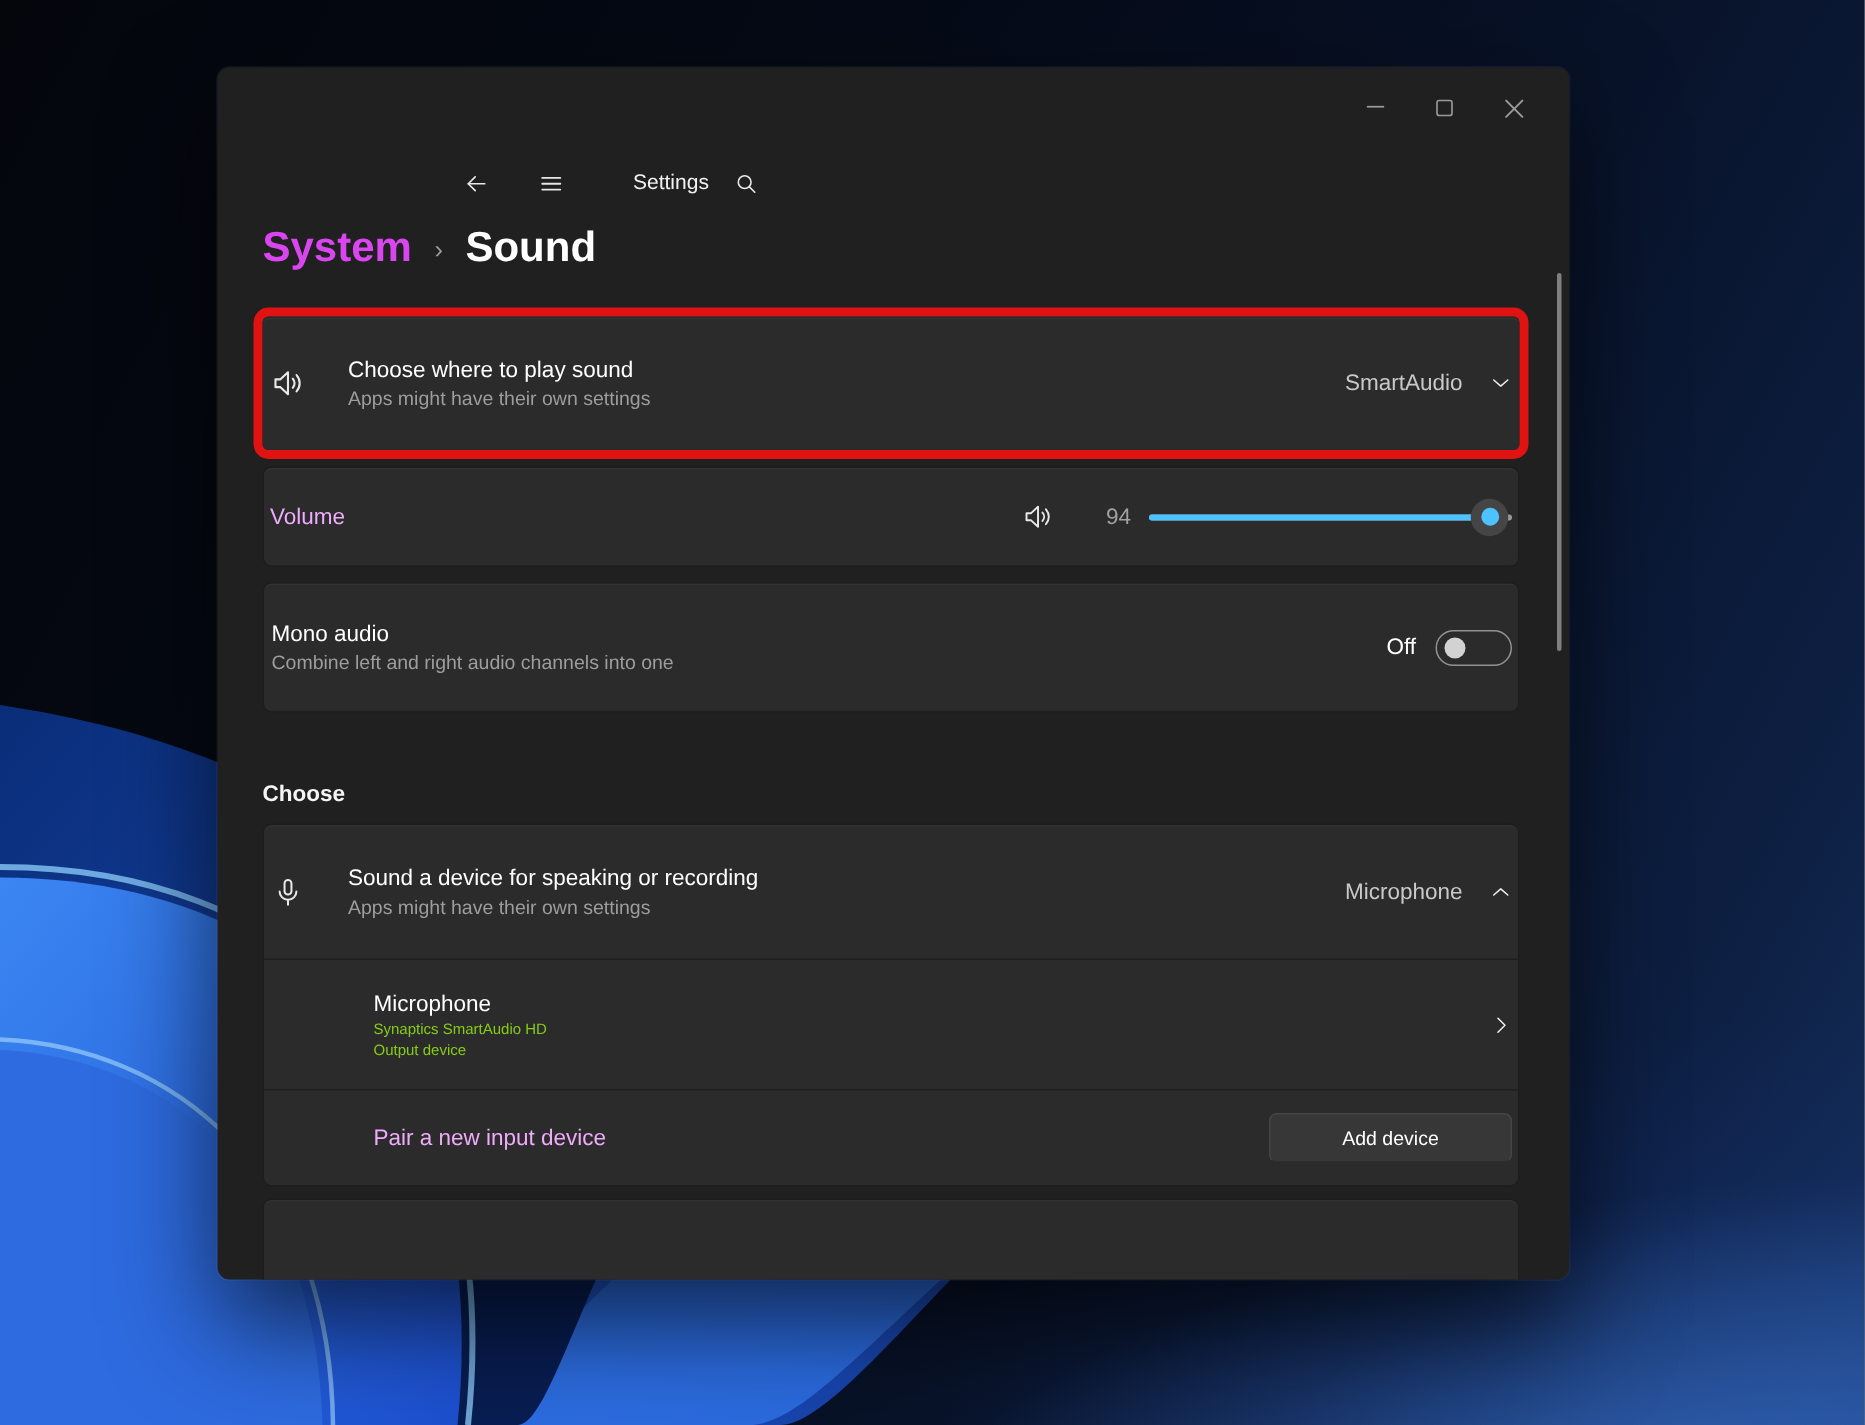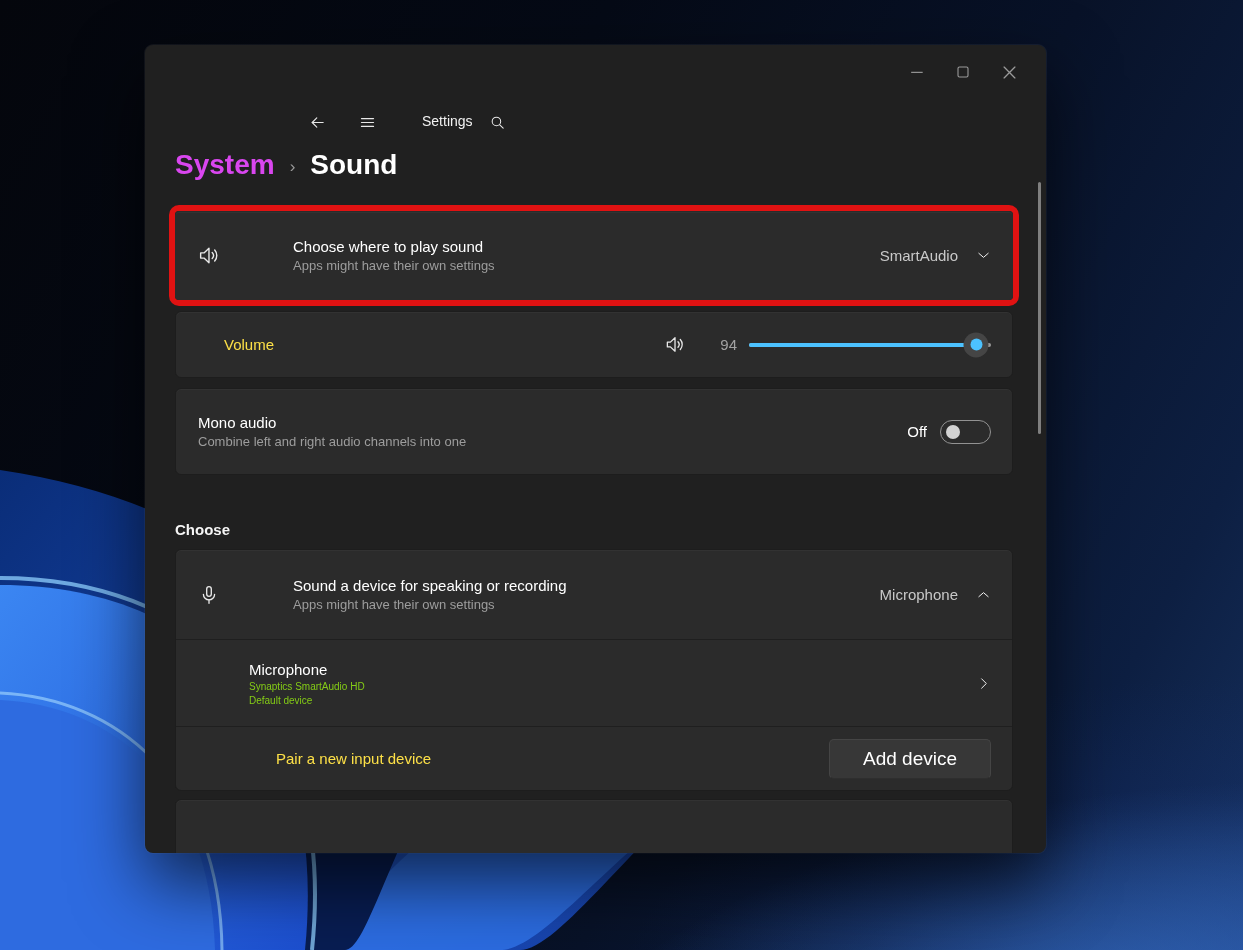--- a/index.html
+++ b/index.html
@@ -44,32 +44,32 @@
   .section-label.output { margin:14px 0 10px 0; }
   .section-label.input  { margin:46px 0 11px 0; }
 
   .card {
     background:#2b2b2b; border:1px solid #1d1d1d; border-radius:6px;
     box-shadow:inset 0 1px 0 rgba(255,255,255,.035);
   }
   .highlight-wrap { border:6px solid var(--highlight, #e01212); border-radius:10px; margin:0 -6px; }
   .highlight-wrap .card { border-radius:4px; border-color:transparent; }
 
-  .row { display:flex; align-items:center; padding:0 21px;gap:44px; }
+  .row { display:flex; align-items:center; padding:0 4px; }
   .row-picker { min-height:89px; }
   .row-slider { min-height:67px; }
   .row-toggle { min-height:87px; }
   .icon-cell { width:52px; display:flex; align-items:center; }
   .titles { display:flex; flex-direction:column; gap:3px; }
   .card-title { font-size:15px; color:#ffffff; }
   .card-sub { font-size:13px; color:#9d9d9d; }
   .right-group { margin-left:auto; display:flex; align-items:center; }
   .picker-value { font-size:15px; color:#c9c9c9; margin-right:18px; }
 
-  .plain-label { font-size:15px; color:#fde047;margin-left:27px; }
+  .plain-label { font-size:15px; color:#f0abfc; }
 
   
   .slider-group { margin-left:auto; display:flex; align-items:center; }
   .slider-value { font-size:15px; color:#a2a2a2; margin:0 12px 0 26px; min-width:24px; text-align:right; }
   .slider { position:relative; width:242px; height:28px; display:flex; align-items:center; }
   .slider-track { position:relative; width:100%; height:4px; background:#9a9a9a; border-radius:2px; }
   .slider-fill { height:100%; width:calc(var(--pct,0) * 1%); background:var(--accent,#4cc2ff); border-radius:2px; }
   .slider-thumb {
     position:absolute; top:50%; left:calc(var(--pct,0) * 1%);
     transform:translate(-50%,-50%); width:25px; height:25px; border-radius:50%;
@@ -85,21 +85,21 @@
   
   .group-row { border-top:1px solid #1f1f1f; }
   .group-row:first-child { border-top:none; }
   .row-device { min-height:87px; padding-left:73px; }
   .device-lines { display:flex; flex-direction:column; gap:3px; }
   .device-name { font-size:15px; color:#ffffff; }
   .device-sub { font-size:10px; color:#84cc16; }
   .row-pair { min-height:64px; padding-left:73px; }
   .btn-standard {
     margin-left:auto; background:#373737; border:1px solid #454545; border-bottom-color:#2e2e2e;
-    color:#ffffff; font-size:19px; font-family:inherit; border-radius:5px;
+    color:#ffffff; font-size:13px; font-family:inherit; border-radius:5px;
     padding:8px 0; width:162px; text-align:center;
   }
 
   .gap5  { height:5px; }
   .gap10 { height:10px; }
   .gap8  { height:8px; }
 
   
   .scrollbar-track { position:absolute; top:0; right:2px; width:9px; height:100%; }
   .scrollbar-thumb { position:absolute; top:137px; right:3px; width:3px; height:252px; background:#7f7f7f; border-radius:2px; }
@@ -264,21 +264,21 @@
           <svg class="glyph" width="15" height="15" viewBox="0 0 24 24" fill="none" stroke="#f0f0f0" stroke-width="1.6" stroke-linecap="round" stroke-linejoin="round">
             <path d="M4.5 15.5 12 9l7.5 6.5"></path>
           </svg>
         </div>
       </div>
 
       <div class="row row-device group-row">
         <div class="device-lines">
           <span class="device-name">Microphone</span>
           <span class="device-sub">Synaptics SmartAudio HD</span>
-          <span class="device-sub">Default device</span>
+          <span class="device-sub">Output device</span>
         </div>
         <div class="right-group">
           <svg class="glyph" width="15" height="15" viewBox="0 0 24 24" fill="none" stroke="#f0f0f0" stroke-width="1.6" stroke-linecap="round" stroke-linejoin="round">
             <path d="M9 4.5 16.5 12 9 19.5"></path>
           </svg>
         </div>
       </div>
 
       <div class="row row-pair group-row">
         <span class="plain-label">Pair a new input device</span>

